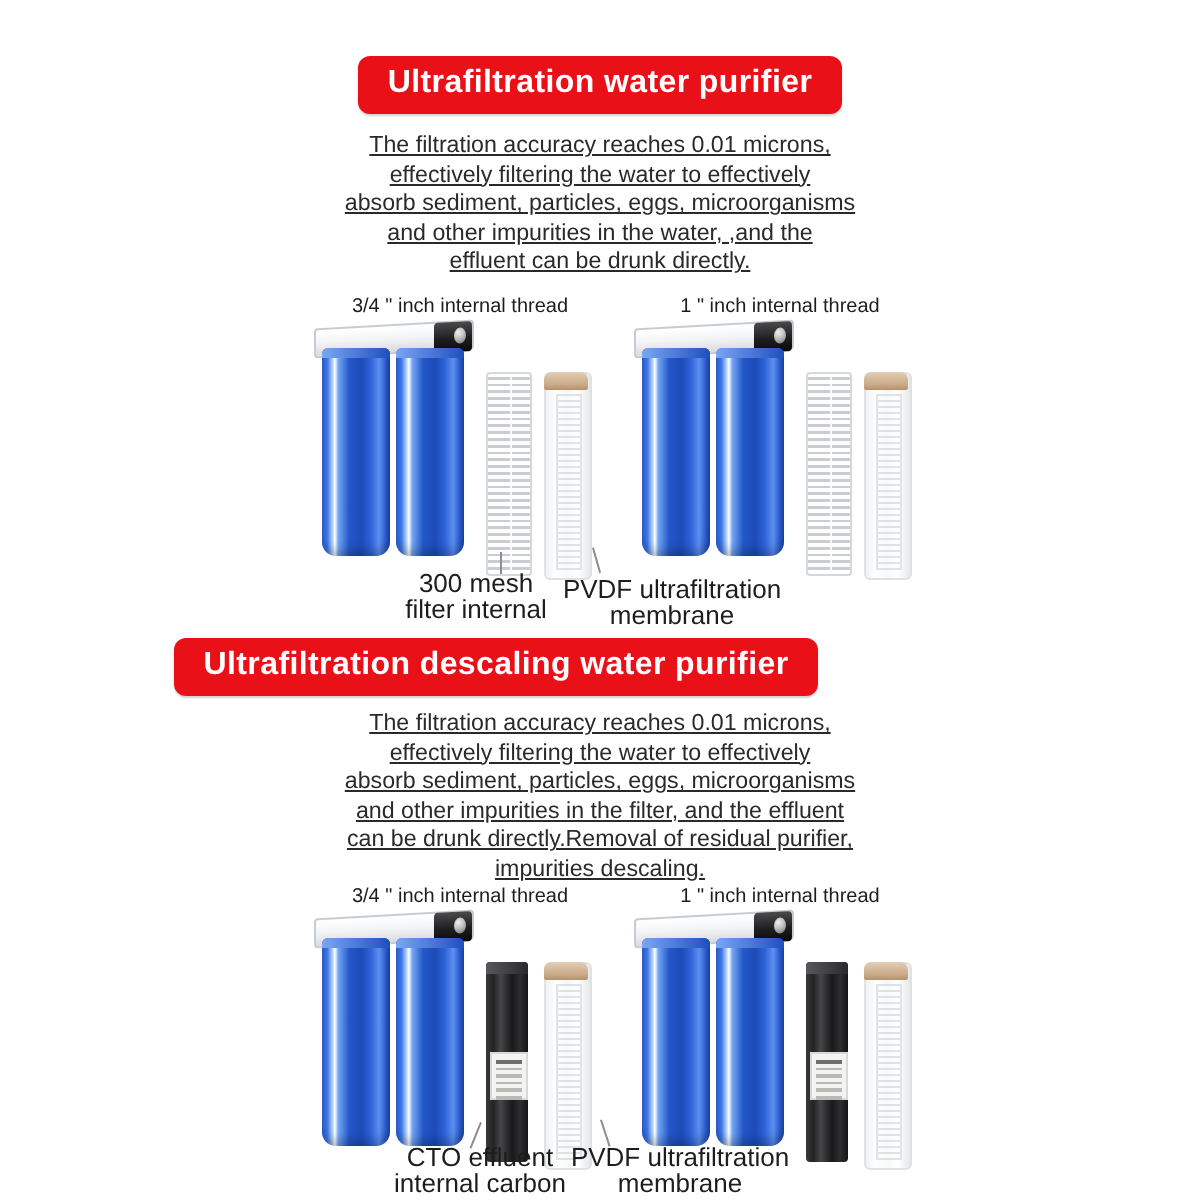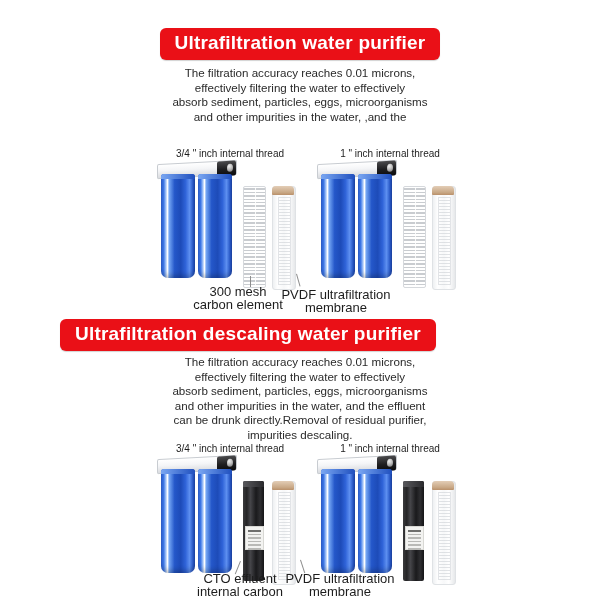--- a/index.html
+++ b/index.html
@@ -24,38 +24,39 @@
 
   
   .banner-row {
     display: flex;
     justify-content: center;
     align-items: center;
   }
   .banner {
     background: #ea1017;
     color: #ffffff;
-    font-size: 19px;
+    font-size: 16px;
     font-weight: bold;
     letter-spacing: 0.2px;
     padding: 5px 15px 6px 15px;
     border-radius: 6px;
     line-height: 1.1;
     white-space: nowrap;
     box-shadow: 0 1px 1px rgba(0,0,0,0.18);
   }
 
   
   .desc {
     text-align: center;
     font-size: 11.6px;
     line-height: 14.6px;
     color: #2a2a2a;
     width: 330px;
     margin: 0 auto;
+    text-decoration: underline;
   }
   .desc div { white-space: nowrap; }
 
   
   .products {
     position: relative;
     display: flex;
     justify-content: center;
     gap: 20px;
   }
@@ -266,20 +267,21 @@
 
   <div class="banner-row" style="position:absolute; left:0; top:28px; width:600px;">
     <div class="banner">Ultrafiltration water purifier</div>
   </div>
 
   <div class="desc" style="position:absolute; left:135px; top:66px; width:330px;">
     <div>The filtration accuracy reaches 0.01 microns,</div>
     <div>effectively filtering the water to effectively</div>
     <div>absorb sediment, particles, eggs, microorganisms</div>
     <div>and other impurities in the water, ,and the</div>
+    <div>effluent can be drunk directly.</div>
   </div>
 
   <div class="products" style="position:absolute; left:155px; top:148px; width:300px;">
 
     <div class="group">
       <div class="thread-label">3/4 " inch internal thread</div>
       <div class="leader" style="left:64px; top:13px; width:1px; height:10px; transform:rotate(18deg);"></div>
       <div class="assembly">
         <div class="bracket"></div>
         <div class="port"></div>
@@ -306,38 +308,38 @@
           <div class="cap"></div>
           <div class="core"></div>
         </div>
       </div>
     </div>
   </div>
 
   <div class="leader" style="position:absolute; left:250px; top:276px; width:1px; height:11px;"></div>
   <div class="caption" style="left:193px; top:286px; width:90px;">
     <div>300 mesh</div>
-    <div>carbon element</div>
+    <div>filter internal</div>
   </div>
 
   <div class="leader" style="position:absolute; left:296px; top:274px; width:1px; height:13px; transform:rotate(-16deg);"></div>
   <div class="caption" style="left:276px; top:289px; width:120px;">
     <div>PVDF ultrafiltration</div>
     <div>membrane</div>
   </div>
 
   <div class="banner-row" style="position:absolute; left:0; top:319px; width:496px;">
     <div class="banner">Ultrafiltration descaling water purifier</div>
   </div>
 
   <div class="desc" style="position:absolute; left:135px; top:355px; width:330px;">
     <div>The filtration accuracy reaches 0.01 microns,</div>
     <div>effectively filtering the water to effectively</div>
     <div>absorb sediment, particles, eggs, microorganisms</div>
-    <div>and other impurities in the water, and the effluent</div>
+    <div>and other impurities in the filter, and the effluent</div>
     <div>can be drunk directly.Removal of residual purifier,</div>
     <div>impurities descaling.</div>
   </div>
 
   <div class="products" style="position:absolute; left:155px; top:443px; width:300px;">
 
     <div class="group">
       <div class="thread-label">3/4 " inch internal thread</div>
       <div class="leader" style="left:64px; top:13px; width:1px; height:10px; transform:rotate(18deg);"></div>
       <div class="assembly">

